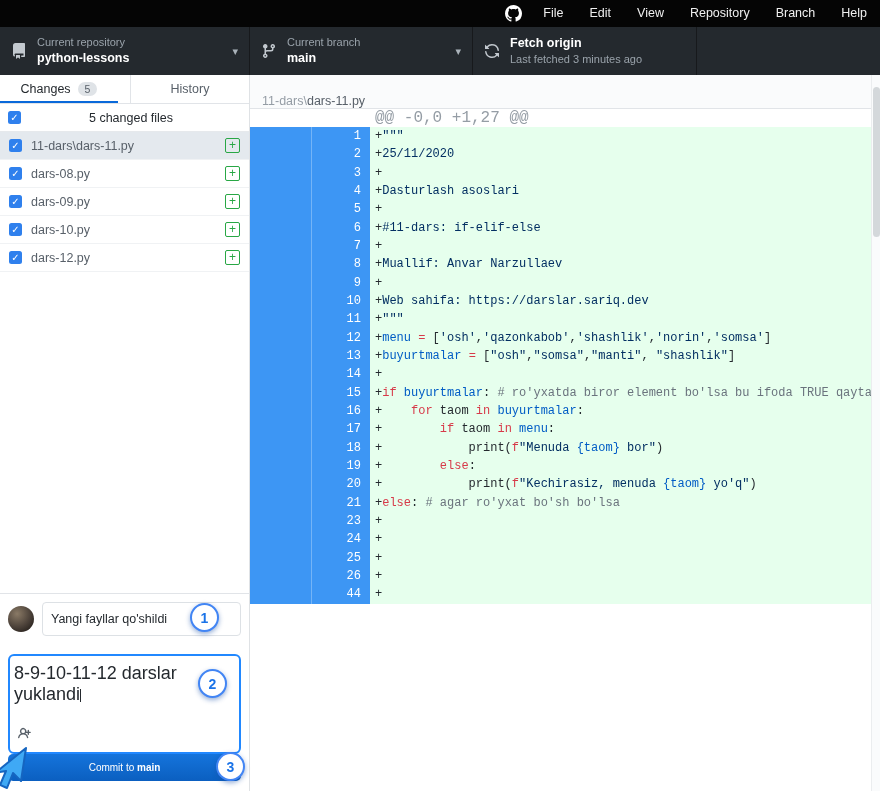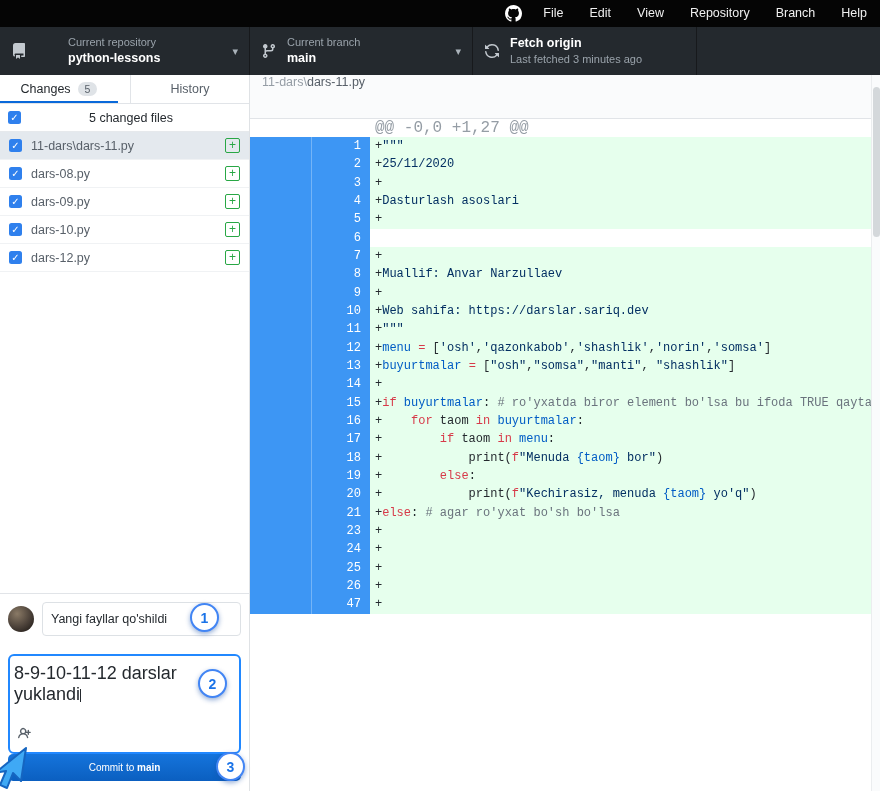--- a/index.html
+++ b/index.html
@@ -7,21 +7,21 @@
   .app { position: relative; width: 880px; height: 791px; background: #fff; overflow: hidden; }
 
   
   .menubar { position: absolute; top:0; left:0; right:0; height:27px; background:#050505; display:flex; align-items:center; color:#fff;justify-content:flex-end; }
   .logo { margin:0 8px 0 10px; display:flex; align-items:center; }
   .menu-item { padding:0 13px; line-height:27px; font-size:12.5px; color:#f0f0f0; cursor:default; }
 
   
   .toolbar { position:absolute; top:27px; left:0; right:0; height:48px; background:#24292e; display:flex; }
   .tb-sec { display:flex; align-items:center; padding:0 11px; border-right:1px solid #17191c; position:relative; }
-  .tb-sec.repo { width:250px;gap:31px; }
+  .tb-sec.repo { width:250px; }
   .tb-sec.branch { width:223px; }
   .tb-sec.fetch { width:224px; }
   .tb-icon { margin-right:10px; display:flex; }
   .tb-text { display:flex; flex-direction:column; line-height:1.35; }
   .tb-label { font-size:11px; color:#9aa3ab; }
   .tb-value { font-size:12.5px; font-weight:700; color:#ffffff; }
   .tb-sub { font-size:11px; color:#9aa3ab; }
   .chevron { margin-left:auto; color:#aab2ba; font-size:11px; }
 
   
@@ -45,21 +45,21 @@
   .avatar { width:26px; height:26px; min-width:26px; border-radius:50%; background: radial-gradient(circle at 35% 30%, #8a7a66, #4a4038 55%, #15110e); margin-right:8px; }
   .summary-input { flex:1; height:27px; border:1px solid #dde1e5; border-radius:4px; font-size:12.5px; color:#24292e; padding:16px 8px; font-family:"Liberation Sans",sans-serif; outline:none; background:#fff; }
   .description-box { margin-top:18px; height:100px; border:2px solid #2188ff; border-radius:6px; padding:7px 4px; font-size:18px; color:#24292e; position:relative; background:#fff; }
   .caret { display:inline-block; width:1px; height:13px; background:#24292e; vertical-align:-2px; }
   .coauthor-icon { position:absolute; left:8px; bottom:6px; color:#586069; }
   .commit-btn { width:100%; height:27px; border:none; border-radius:5px; background:linear-gradient(180deg,#1574dc,#0b5fc0); color:#fff; font-size:10px; font-family:"Liberation Sans",sans-serif; cursor:pointer; }
   .commit-btn b { font-weight:700; }
 
   
   .main { position:absolute; left:250px; top:75px; right:9px; bottom:0; background:#fff; overflow:hidden; }
-  .file-header { height:44px; border-bottom:1px solid #e1e4e8; background:#fafbfc; display:flex; align-items:flex-start; padding-left:12px; font-size:12.5px; }
+  .file-header { height:34px; border-bottom:1px solid #e1e4e8; background:#fafbfc; display:flex; align-items:flex-end; padding-left:12px; font-size:12.5px; }
   .path-dir { color:#959da5; }
   .path-name { color:#586069; }
   .hunk-row { height:18px; display:flex; align-items:center; background:#fff; }
   .hunk-gutter { width:120px; height:100%; }
   .hunk-text { font-family:"Liberation Mono","DejaVu Sans Mono",monospace; font-size:16px; color:#959da5; padding-left:5px; }
   .diff-row { display:flex; height:18.33px; }
   .g1 { width:61px; background:#3d96f4; }
   .g2 { width:59px; background:#3d96f4; border-left:1px solid #74b4f7; color:#fff; font-family:"Liberation Mono","DejaVu Sans Mono",monospace; font-size:12px; text-align:right; padding-right:9px; line-height:18.33px; }
   .code { flex:1; background:#e6ffed; font-family:"Liberation Mono","DejaVu Sans Mono",monospace; font-size:12px; white-space:pre; padding-left:5px; color:#24292e; line-height:18.33px; overflow:hidden; }
   .c-plain { color:#24292e; }
@@ -230,20 +230,21 @@
           <div class="code"><span class="c-plain">+</span><span class="c-str">Dasturlash asoslari</span></div>
         </div>
         <div class="diff-row">
           <div class="g1"></div>
           <div class="g2">5</div>
           <div class="code"><span class="c-plain">+</span></div>
         </div>
         <div class="diff-row">
           <div class="g1"></div>
           <div class="g2">6</div>
+          <div class="code"><span class="c-plain">+</span><span class="c-str">#11-dars: if-elif-else</span></div>
         </div>
         <div class="diff-row">
           <div class="g1"></div>
           <div class="g2">7</div>
           <div class="code"><span class="c-plain">+</span></div>
         </div>
         <div class="diff-row">
           <div class="g1"></div>
           <div class="g2">8</div>
           <div class="code"><span class="c-plain">+</span><span class="c-str">Muallif: Anvar Narzullaev</span></div>
@@ -328,21 +329,21 @@
           <div class="g2">25</div>
           <div class="code"><span class="c-plain">+</span></div>
         </div>
         <div class="diff-row">
           <div class="g1"></div>
           <div class="g2">26</div>
           <div class="code"><span class="c-plain">+</span></div>
         </div>
         <div class="diff-row">
           <div class="g1"></div>
-          <div class="g2">47</div>
+          <div class="g2">44</div>
           <div class="code"><span class="c-plain">+</span></div>
         </div>
       </div>
   </div>
 
   <div class="scrollbar">
     <div class="scroll-thumb"></div>
   </div>
 
   <div class="ann ann1">1</div>

